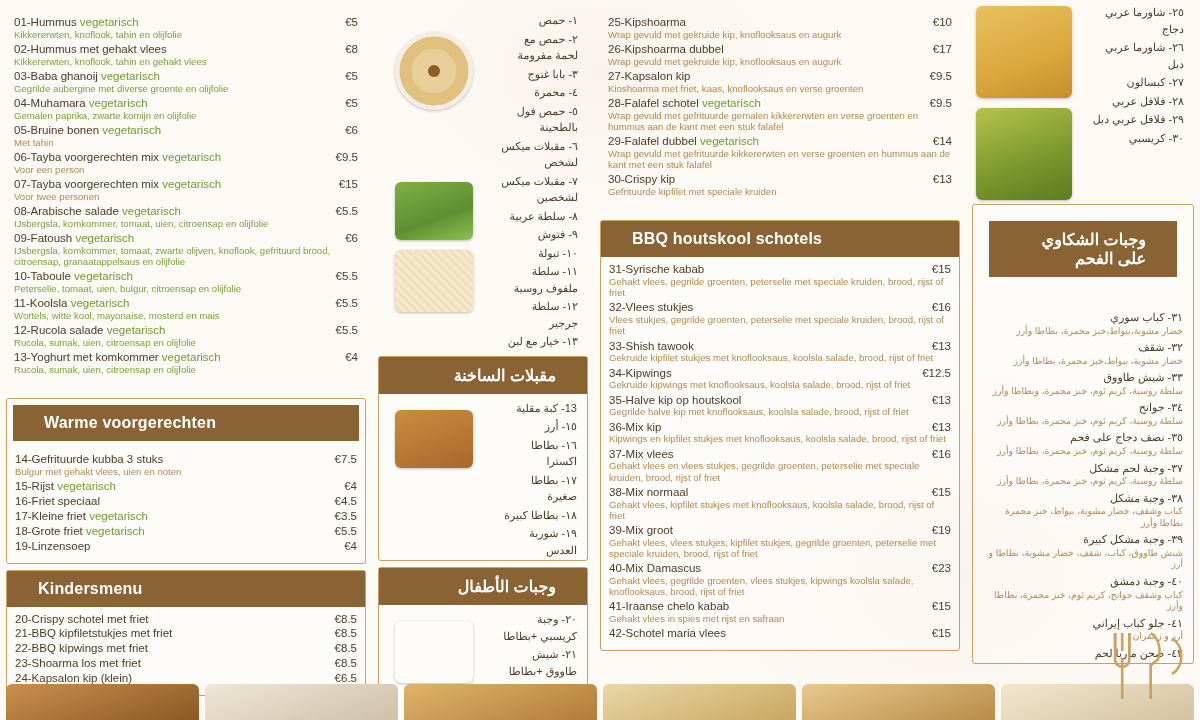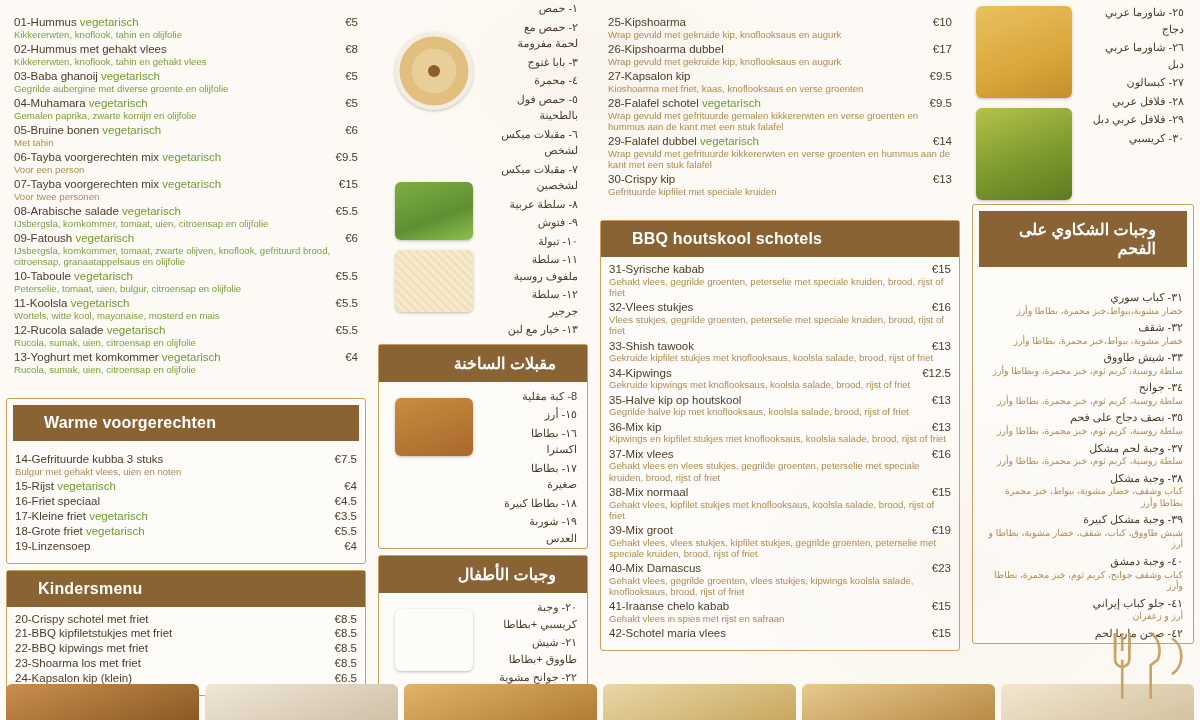--- a/index.html
+++ b/index.html
@@ -265,21 +265,21 @@
 
   <div class="col col2">
     <div style="display:flex;">
       <div style="width:112px;" class="pics">
         <div style="height:16px"></div>
         <div class="hummus photo"></div>
         <div style="height:52px"></div>
         <div class="salad photo"></div>
         <div class="rice photo"></div>
       </div>
-      <div class="ar-col" style="flex:1;padding-top:0;" id="c2-cold">
+      <div class="ar-col" style="flex:1;padding-top:12px;" id="c2-cold">
           <div class="ar-item">
             <div class="ar-row">١- حمص</div>
           </div>
           <div class="ar-item">
             <div class="ar-row">٢- حمص مع لحمة مفرومة</div>
           </div>
           <div class="ar-item">
             <div class="ar-row">٣- بابا غنوج</div>
           </div>
           <div class="ar-item">
@@ -316,21 +316,21 @@
     </div>
 
     <div class="panel" style="margin-top:4px;">
       <div class="banner ar" style="margin:0;">مقبلات الساخنة</div>
       <div style="display:flex;">
         <div style="width:110px;" class="pics">
           <div class="kubba photo" style="margin-top:10px;"></div>
         </div>
         <div class="ar-col" style="flex:1;padding-top:6px;" id="c2-warm">
             <div class="ar-item">
-              <div class="ar-row">8- كبة مقلية</div>
+              <div class="ar-row">13- كبة مقلية</div>
             </div>
             <div class="ar-item">
               <div class="ar-row">١٥- أرز</div>
             </div>
             <div class="ar-item">
               <div class="ar-row">١٦- بطاطا اكسترا</div>
             </div>
             <div class="ar-item">
               <div class="ar-row">١٧- بطاطا صغيرة</div>
             </div>
@@ -526,21 +526,21 @@
           <div class="ar-item">
             <div class="ar-row">٢٩- فلافل عربي دبل</div>
           </div>
           <div class="ar-item">
             <div class="ar-row">٣٠- كريسبي</div>
           </div>
         </div>
     </div>
 
     <div class="panel" style="margin-top:4px;">
-      <div class="banner ar" style="margin:6px;">وجبات الشكاوي على الفحم</div>
+      <div class="banner ar" style="margin:16px;">وجبات الشكاوي على الفحم</div>
       <div class="ar-col" style="padding-top:16px;" id="c4-bbq">
           <div class="ar-item">
             <div class="ar-row">٣١- كباب سوري</div>
             <div class="ar-desc">خضار مشوية،بيواط،خبز محمرة، بطاطا وأرز</div>
           </div>
           <div class="ar-item">
             <div class="ar-row">٣٢- شقف</div>
             <div class="ar-desc">خضار مشوية، بيواط،خبز محمرة، بطاطا وأرز</div>
           </div>
           <div class="ar-item">

